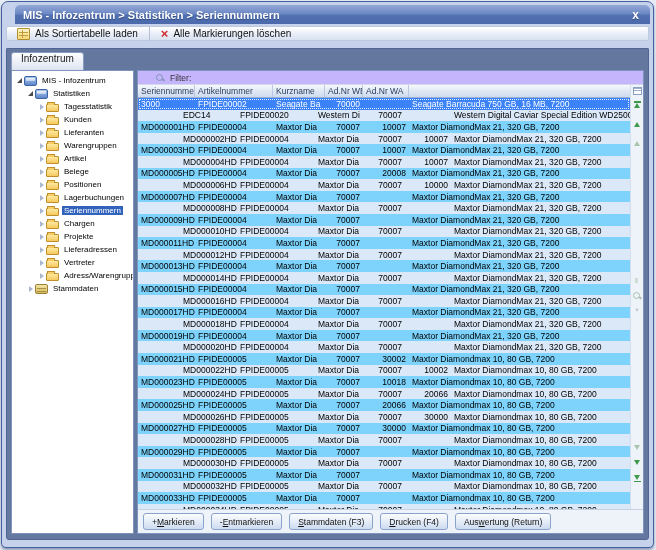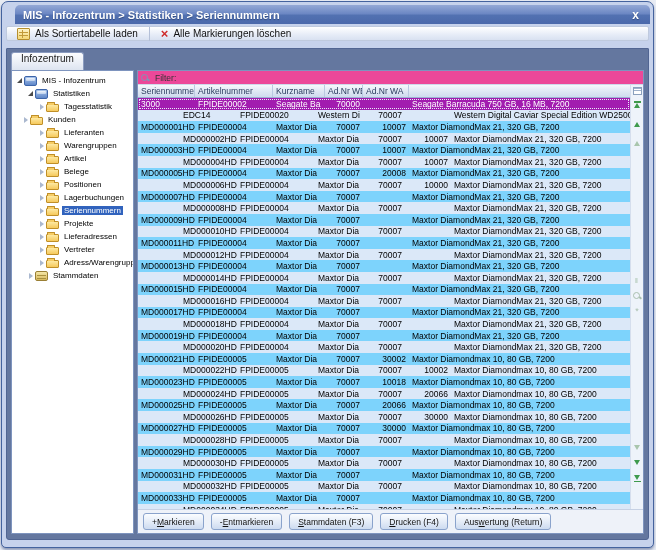--- a/index.html
+++ b/index.html
@@ -61,42 +61,42 @@
   .ti-db  { background:linear-gradient(#f4e6a6,#d8b95e); border:1px solid #9a7f34; border-radius:2px; }
   .ti-db::before { content:""; position:absolute; left:1px; right:1px; top:3px; height:1px;
     background:#a9913f; box-shadow:0 3px 0 #a9913f; }
   .ti-folder { background:linear-gradient(#fde9a2,#f6c95c); border:1px solid #c08f27; border-radius:1px;
     margin-top:2px; height:8px; }
   .ti-folder::before { content:""; position:absolute; left:0px; top:-3px; width:6px; height:2px;
     background:#f6cd66; border:1px solid #c08f27; border-bottom:none; border-radius:1px 1px 0 0; }
 
   
   .gridpanel { flex:1; background:#fff; border:1px solid #7e94be; display:flex; flex-direction:column; overflow:hidden; }
-  .filter-row { height:14px; flex:none; background:#ec4899; border-bottom:1px solid #cfd9ea;
-    display:flex; align-items:center; gap:6px; padding:0 3px; font-size:8.5px; color:#333; }
+  .filter-row { height:14px; flex:none; background:#c4b5fd; border-bottom:1px solid #cfd9ea;
+    display:flex; align-items:center; gap:6px; padding:0 18px; font-size:8.5px; color:#333; }
   .mag { width:8px; height:8px; position:relative; flex:none; }
   .mag::before { content:""; position:absolute; left:0; top:0; width:5px; height:5px;
     border:1.5px solid #8096b6; border-radius:50%; }
   .mag::after { content:""; position:absolute; left:5.5px; top:5.5px; width:3px; height:1.5px;
     background:#8096b6; transform:rotate(45deg); border-radius:1px; }
 
   .grid-mid { flex:1; display:flex; overflow:hidden; }
   .grid-main { flex:1; display:flex; flex-direction:column; overflow:hidden; }
 
   .header-row { height:13px; flex:none; display:flex; font-size:8.5px; color:#2a3c5e;
     background:linear-gradient(#f6f9fc,#dce5f3 60%,#cfdbee); border-bottom:1px solid #9db1d3; }
   .hcell { border-right:1px solid #bac9e1; padding:0 3px; display:flex; align-items:center;
     white-space:nowrap; overflow:hidden; flex:none; }
   .hcell.dim { color:#98a4ba; }
   .hcell.grow { flex:1; border-right:none;margin-top:25px; }
 
   .grid-body { flex:1; overflow:hidden; }
   .grid-row { height:11.6px; display:flex; font-size:8.5px; color:#000; background:#7dd3fc; }
   .grid-row.alt { background:#dbe8f8;padding-left:42px; }
-  .grid-row.selected { background:#a21caf; color:#fff; outline:1px dotted #e8eefb; outline-offset:-2px; }
+  .grid-row.selected { background:#3b82f6; color:#fff; outline:1px dotted #e8eefb; outline-offset:-2px; }
   .cell { padding:0 3px; white-space:nowrap; overflow:hidden; display:flex; align-items:center; flex:none; }
   .cell.num { justify-content:flex-end; }
   .cell.grow { flex:1; }
   .c0 { width:57px; } .c1 { width:78px; } .c2 { width:52px; } .c3 { width:38px; } .c4 { width:46px; }
   .h0 { width:57px; } .h1 { width:78px; } .h2 { width:52px; } .h3 { width:38px; justify-content:flex-start; }
   .h4 { width:46px; }
 
   
   .nav-strip { width:13px; flex:none; background:#eef3fa; border-left:1px solid #d5deed;
     display:flex; flex-direction:column; align-items:center; padding:1px 0; }
@@ -170,21 +170,21 @@
             <span class="ti ti-app"></span>
             <span class="lbl">Statistiken</span>
           </div>
           <div class="tree-item" style="padding-left: 25px;">
             <span class="exp">
               <span class="tri-c"></span>
             </span>
             <span class="ti ti-folder"></span>
             <span class="lbl">Tagesstatistik</span>
           </div>
-          <div class="tree-item" style="padding-left: 9px; text-align: center;">
+          <div class="tree-item" style="padding-left: 25px; text-align: center;">
             <span class="exp">
               <span class="tri-c"></span>
             </span>
             <span class="ti ti-folder"></span>
             <span class="lbl">Kunden</span>
           </div>
           <div class="tree-item" style="padding-left: 25px;">
             <span class="exp">
               <span class="tri-c"></span>
             </span>
@@ -225,20 +225,27 @@
             </span>
             <span class="ti ti-folder"></span>
             <span class="lbl">Lagerbuchungen</span>
           </div>
           <div class="tree-item sel" style="padding-left: 25px;">
             <span class="exp">
               <span class="tri-c"></span>
             </span>
             <span class="ti ti-folder"></span>
             <span class="lbl">Seriennummern</span>
+          </div>
+          <div class="tree-item" style="padding-left: 25px;">
+            <span class="exp">
+              <span class="tri-c"></span>
+            </span>
+            <span class="ti ti-folder"></span>
+            <span class="lbl">Chargen</span>
           </div>
           <div class="tree-item" style="padding-left: 25px;">
             <span class="exp">
               <span class="tri-c"></span>
             </span>
             <span class="ti ti-folder"></span>
             <span class="lbl">Projekte</span>
           </div>
           <div class="tree-item" style="padding-left: 25px;">
             <span class="exp">

